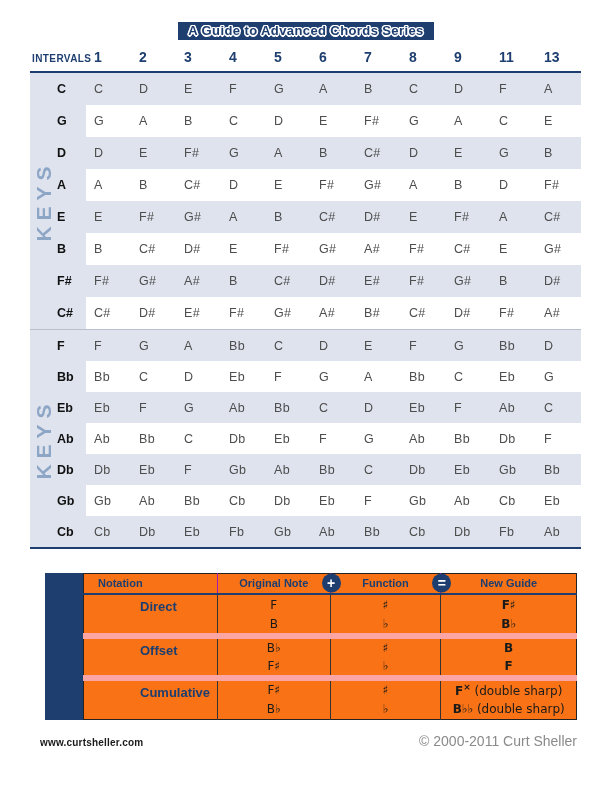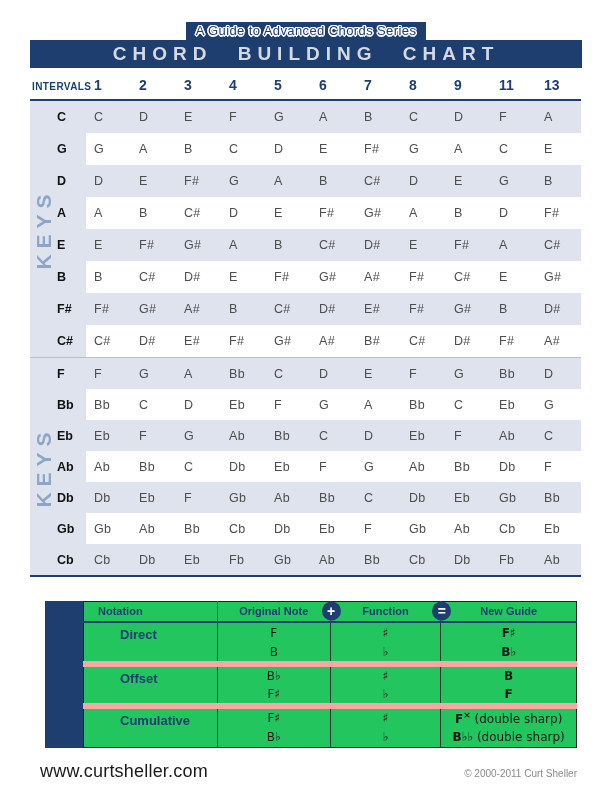--- a/index.html
+++ b/index.html
@@ -11,21 +11,21 @@
     overflow:hidden;
     font-family:"Liberation Sans", sans-serif;
   }
   
   .masthead { margin:22px 30px 0 30px; }
   .subtitle-wrap { text-align:center; line-height:0; }
   .subtitle {
     display:inline-block;
     background:#1d3e6f;
     color:#1d3e6f;
-    font-size:13px; font-weight:normal; letter-spacing:.4px;
+    font-size:13px; font-weight:bold; letter-spacing:.4px;
     line-height:16px;
     padding:1px 10px 1px 10px;
     text-shadow:
       -1px -1px 0 #fff, 1px -1px 0 #fff, -1px 1px 0 #fff, 1px 1px 0 #fff,
       -1.5px 0 0 #fff, 1.5px 0 0 #fff, 0 1.5px 0 #fff, 0 -1.5px 0 #fff;
   }
   .title-band {
     background:#1d3e6f;
     height:28px;
     display:flex; align-items:center; justify-content:center;
@@ -88,21 +88,21 @@
     color:#8ea6c6;
     font-size:21px; font-weight:bold; letter-spacing:6px;
   }
   
   .notation-wrap { display:flex; margin:24px 35px 0 45px; }
   .navy-bar { width:38px; background:#1d3e6f; flex:0 0 38px; }
   table.notation {
     flex:1;
     border-collapse:collapse;
     border:1.5px solid #222;
-    background:#22c55e;
+    background:#f97316;
   }
   table.notation col.c-notation { width:134px; }
   table.notation col.c-original { width:113px; }
   table.notation col.c-function { width:111px; }
   table.notation col.c-newname  { width:136px; }
   table.notation th {
     position:relative;
     height:20px;
     font-size:11px; font-weight:bold; color:#1d3e6f;
     border-bottom:2px solid #1d3e6f;
@@ -120,49 +120,46 @@
     z-index:2;
   }
   table.notation td {
     height:21px;
     font-size:12px; color:#1a1a1a;
     text-align:center;
     border-left:1px solid #333;
     vertical-align:middle;
   }
   table.notation td.glabel {
-    text-align:left; padding-left:36px; vertical-align:top; padding-top:4px;
+    text-align:left; padding-left:56px; vertical-align:top; padding-top:4px;
     font-size:13px; font-weight:bold; color:#1d3e6f;
     border-left:none;
   }
   table.notation tr.group-first td { border-top:6px solid #fca5a5; }
   table.notation tr:first-child td, table.notation tr.hdr th { border-top:none; }
   .music { font-family:"DejaVu Sans", sans-serif; }
   .new-main { font-weight:bold; }
   .new-sup { font-size:9px; vertical-align:super; font-weight:bold; }
   .new-suffix { font-weight:normal; color:#1a1a1a;text-align:center; }
   
   .footer {
     margin:13px 35px 0 40px;
     display:flex; justify-content:space-between; align-items:baseline;
   }
-  .site { font-size:18px; font-weight:normal; color:#1a1a1a; letter-spacing:.2px; }
-  .copyright { font-size:10px; color:#8a8a8a; }
+  .site { font-size:10px; font-weight:bold; color:#1a1a1a; letter-spacing:.2px; }
+  .copyright { font-size:14px; color:#8a8a8a; }
 </style>
 </head>
 <body>
 
 <div class="page">
 
   <div class="masthead">
     <div class="subtitle-wrap">
       <span class="subtitle">A Guide to Advanced Chords Series</span>
-    </div>
-    <div class="title-band">
-      <span class="title">CHORD BUILDING CHART</span>
     </div>
   </div>
 
   <div class="intervals">
     <div class="int-label">INTERVALS</div>
 
   <div class="int-num">1</div>
       <div class="int-num">2</div>
       <div class="int-num">3</div>
       <div class="int-num">4</div>

